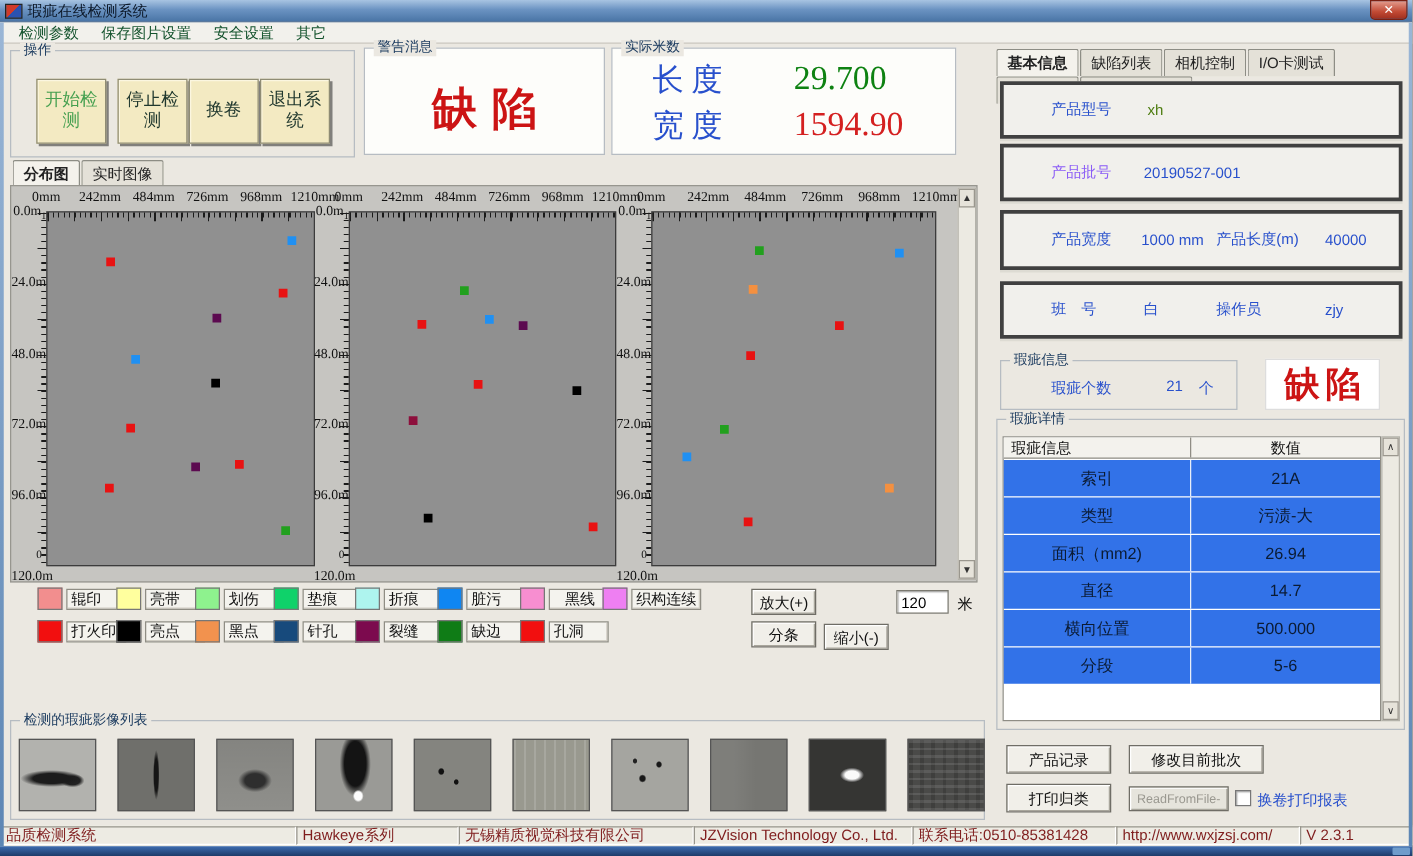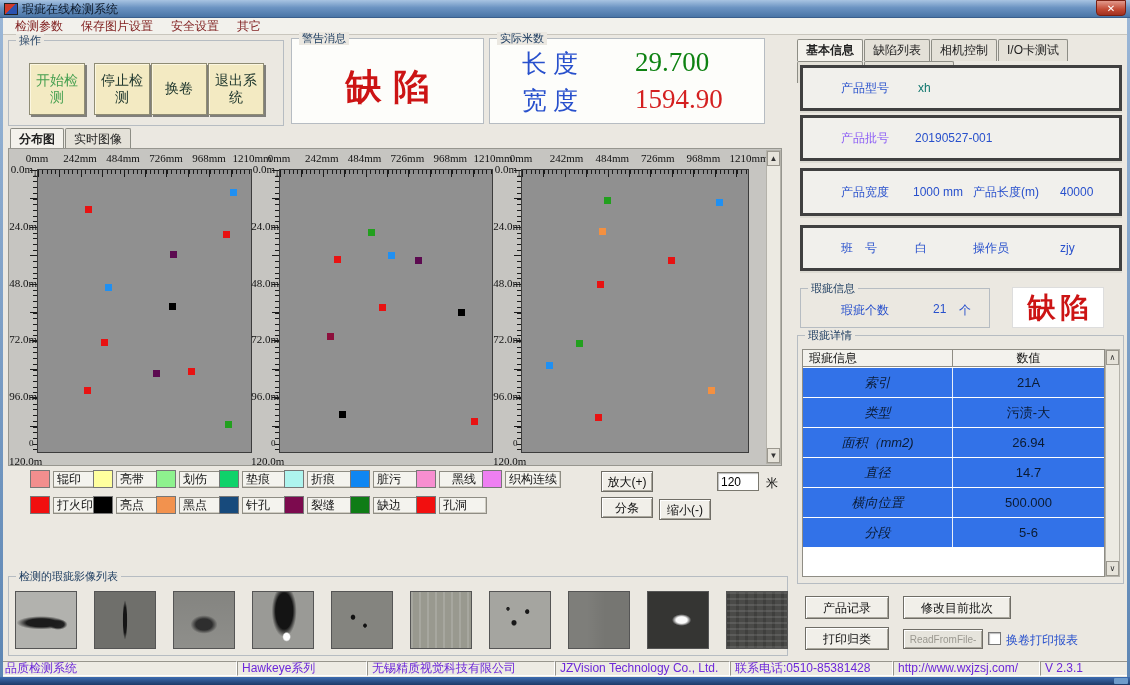--- a/index.html
+++ b/index.html
@@ -13,21 +13,21 @@
   .app-icon { width:14px; height:12px; margin-right:4px; display:inline-block;
     background:linear-gradient(135deg,#d03a2a 0 50%,#2a52b0 50% 100%); border:1px solid #222; }
   .title-text { font-size:12px; color:#0c1828; line-height:18px; }
   .close-btn { position:absolute; right:4px; top:0; width:30px; height:16px;
     background:linear-gradient(#e29a8c,#c24a34 60%,#a03020); border:1px solid #7a2012;
     border-radius:0 0 4px 4px; color:#fff; font-size:10px; text-align:center; line-height:15px; }
 
   
   .menubar { position:absolute; left:0; top:18px; width:1130px; height:17px; background:#f2f1ec;
     border-bottom:1px solid #c9c6bd; display:flex; align-items:center; padding-left:6px; }
-  .menu-item { font-size:12px; color:#7f1d1d; padding:0 9px; line-height:17px; }
+  .menu-item { font-size:12px; color:#14532d; padding:0 9px; line-height:17px; }
 
   
   .win-edge { position:absolute; top:18px; bottom:8px; width:3px;
     background:linear-gradient(#9ab6d6,#5d86b4); z-index:50; }
   .taskbar { position:absolute; left:0; bottom:0; width:1130px; height:8px;
     background:linear-gradient(#3d6cb0,#1d3a68); }
   .taskbar .tb-right { position:absolute; right:2px; top:1px; width:14px; height:6px; background:#6f9ccb; border-radius:1px; }
 
   .client { position:absolute; left:0; top:35px; width:1130px; height:625px; }
 
@@ -127,26 +127,26 @@
     font-size:28px; font-weight:bold; letter-spacing:5px; text-indent:5px; }
 
   .dtable { position:absolute; border:1px solid #8f8d85; background:#fff; }
   .dt-head { display:grid; grid-template-columns:150px 1fr; height:17px; background:#f3f2ed;
     border-bottom:1px solid #8f8d85; font-size:12px; color:#111; }
   .dt-head .c1 { padding-left:6px; border-right:1px solid #8f8d85; line-height:16px; }
   .dt-head .c2 { text-align:center; line-height:16px; }
   .dt-row { display:grid; grid-template-columns:150px 1fr; height:29px; margin-top:1px;
     font-size:13px; color:#0b1b33; }
   .dt-row div { display:flex; align-items:center; justify-content:center; }
-  .dt-row .c1 { border-right:1px solid #e8eef8;font-style:italic; }
+  .dt-row .c1 { border-right:1px solid #e8eef8; }
 
   .statusbar { position:absolute; left:0; top:660px; width:1130px; height:17px;
     background:#edebe3; display:flex; }
   .status-seg { height:15px; margin-top:1px; border:1px solid; border-color:#97958c #fff #fff #97958c;
-    font-size:12px; line-height:13px; padding-left:4px; color:#6d28d9; overflow:hidden; white-space:nowrap; }
+    font-size:12px; line-height:13px; padding-left:4px; color:#7f1d1d; overflow:hidden; white-space:nowrap; }
 
   .checkbox { position:absolute; width:13px; height:13px; background:#fff; border:1px solid #777;
     box-shadow:inset 1px 1px 1px #bbb; }
 </style>
 </head>
 <body>
 
 <div class="screen">
   <div class="titlebar">
     <span class="app-icon"></span>
@@ -344,21 +344,21 @@
           <div class="thumb t8" style="left: 559px;"></div>
           <div class="thumb t9" style="left: 638px;"></div>
           <div class="thumb t10" style="left: 717px;"></div>
         </div>
     </div>
 
     <div class="tabs-row" style="left:797px;top:4px;"><span class="tab active">基本信息</span><span class="tab">缺陷列表</span><span class="tab">相机控制</span><span class="tab">I/O卡测试</span><span class="tab">高级设置</span><span class="tab">运行状态信息</span></div>
 
     <div class="info-box" style="top:30px;height:46px;">
       <span style="left: 38px; color: rgb(40, 80, 204);">产品型号</span>
-      <span style="left: 115px; color: #0f766e;">xh</span>
+      <span style="left: 115px; color: #4d7c0f;">xh</span>
     </div>
     <div class="info-box" style="top:80px;height:46px;">
       <span style="left: 38px; color: #8b5cf6;">产品批号</span>
       <span style="left: 112px; color: rgb(40, 80, 204);">20190527-001</span>
     </div>
     <div class="info-box" style="top:133px;height:48px;">
       <span style="left: 38px; color: rgb(40, 80, 204);">产品宽度</span>
       <span style="left: 110px; color: rgb(40, 80, 204);">1000 mm</span>
       <span style="left: 170px; color: rgb(40, 80, 204);">产品长度(m)</span>
       <span style="left: 257px; color: rgb(40, 80, 204);">40000</span>

